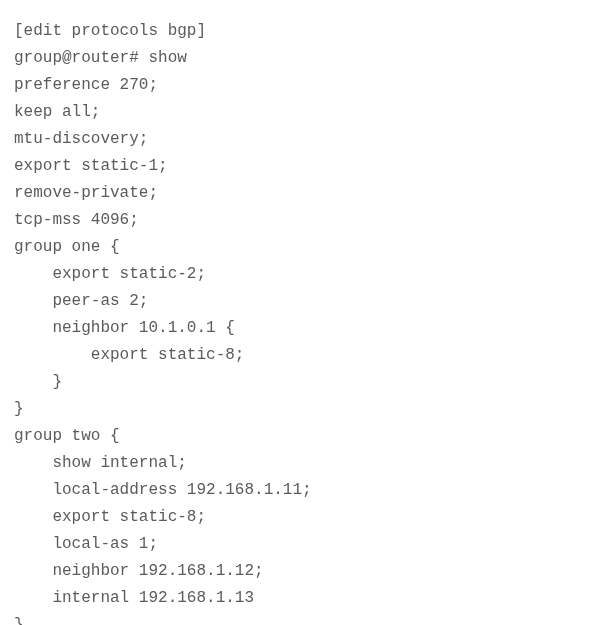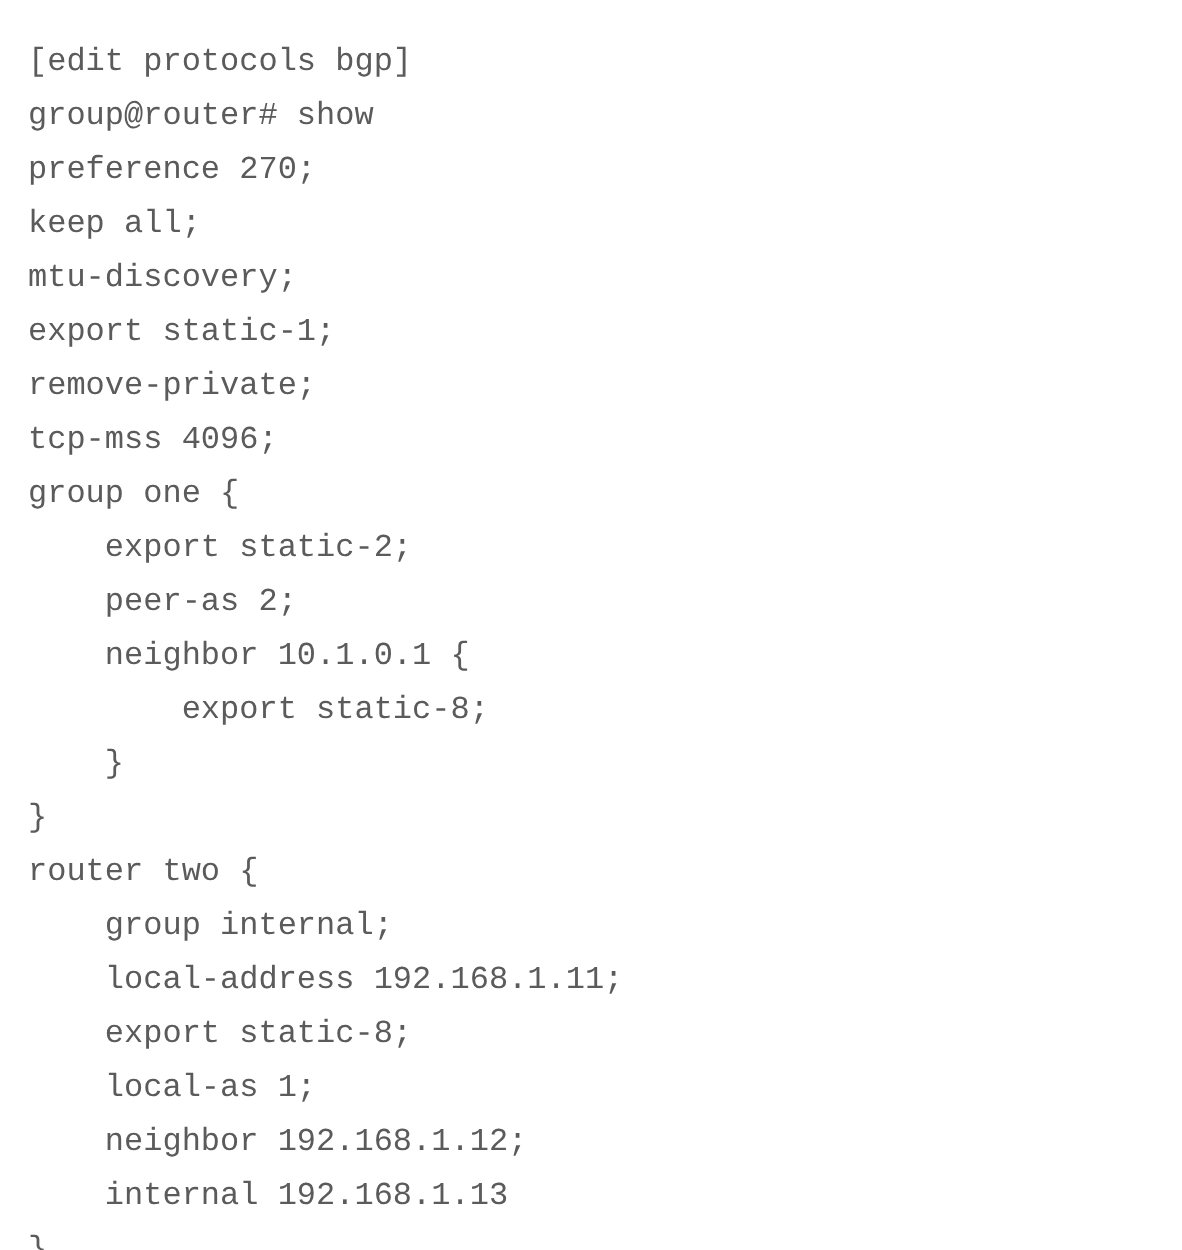--- a/index.html
+++ b/index.html
@@ -30,21 +30,21 @@
 <span>export static-1;</span>
 <span>remove-private;</span>
 <span>tcp-mss 4096;</span>
 <span>group one {</span>
 <span>    export static-2;</span>
 <span>    peer-as 2;</span>
 <span>    neighbor 10.1.0.1 {</span>
 <span>        export static-8;</span>
 <span>    }</span>
 <span>}</span>
-<span>router two {</span>
-<span>    group internal;</span>
+<span>group two {</span>
+<span>    show internal;</span>
 <span>    local-address 192.168.1.11;</span>
 <span>    export static-8;</span>
 <span>    local-as 1;</span>
 <span>    neighbor 192.168.1.12;</span>
 <span>    internal 192.168.1.13</span>
 <span>}</span>
 </pre>
 
 </body></html>

